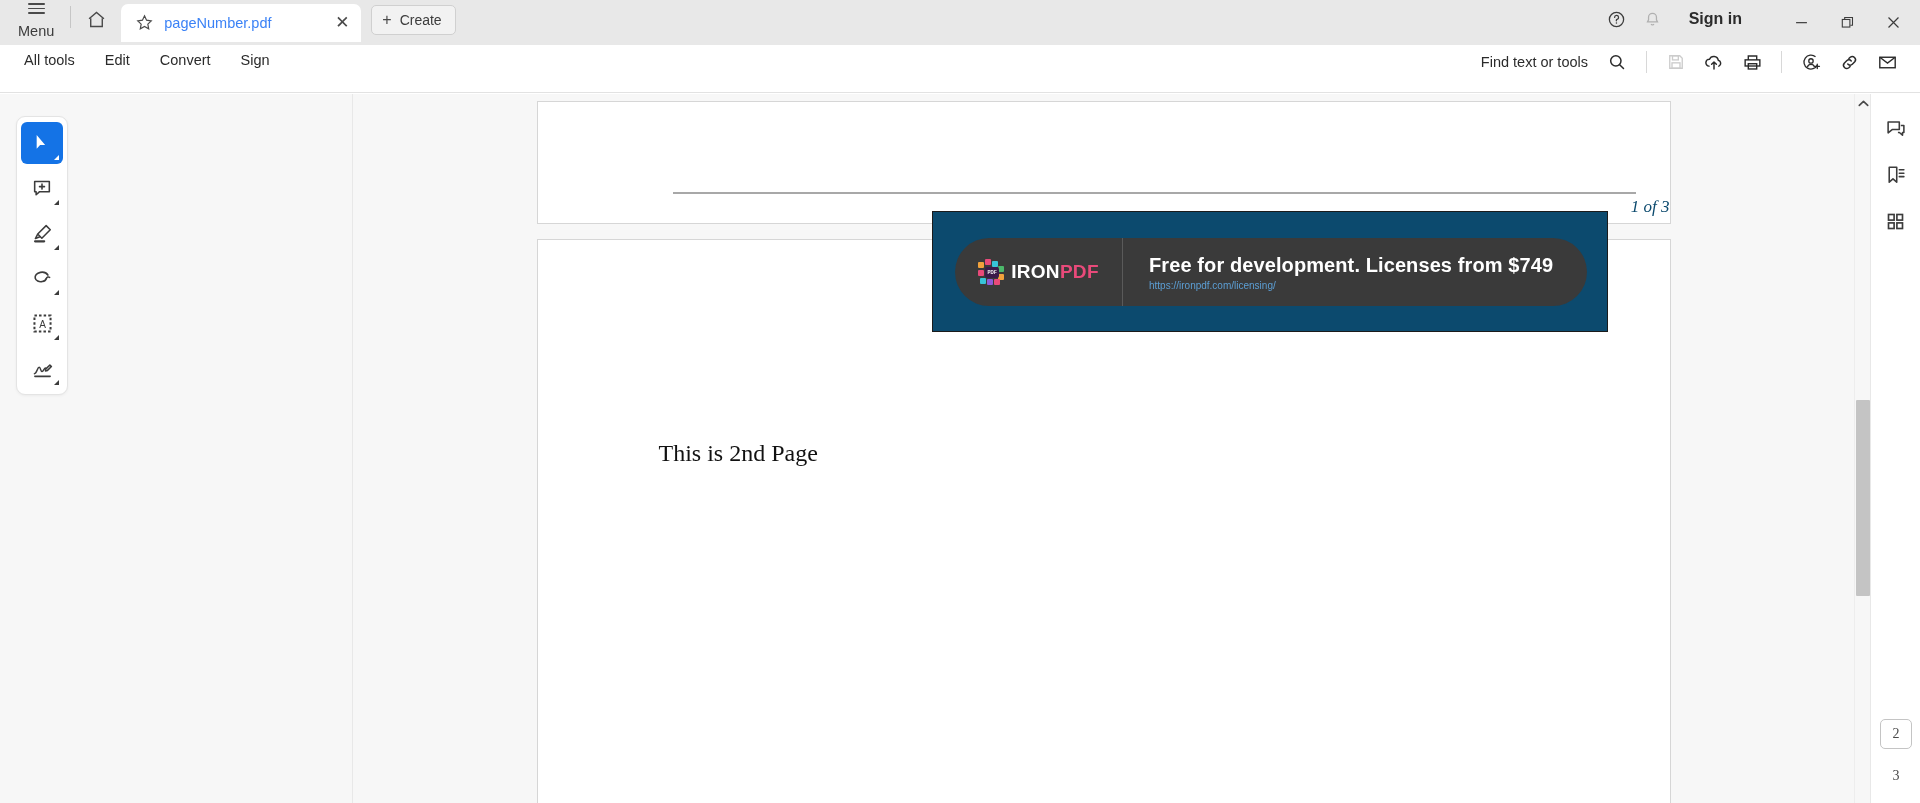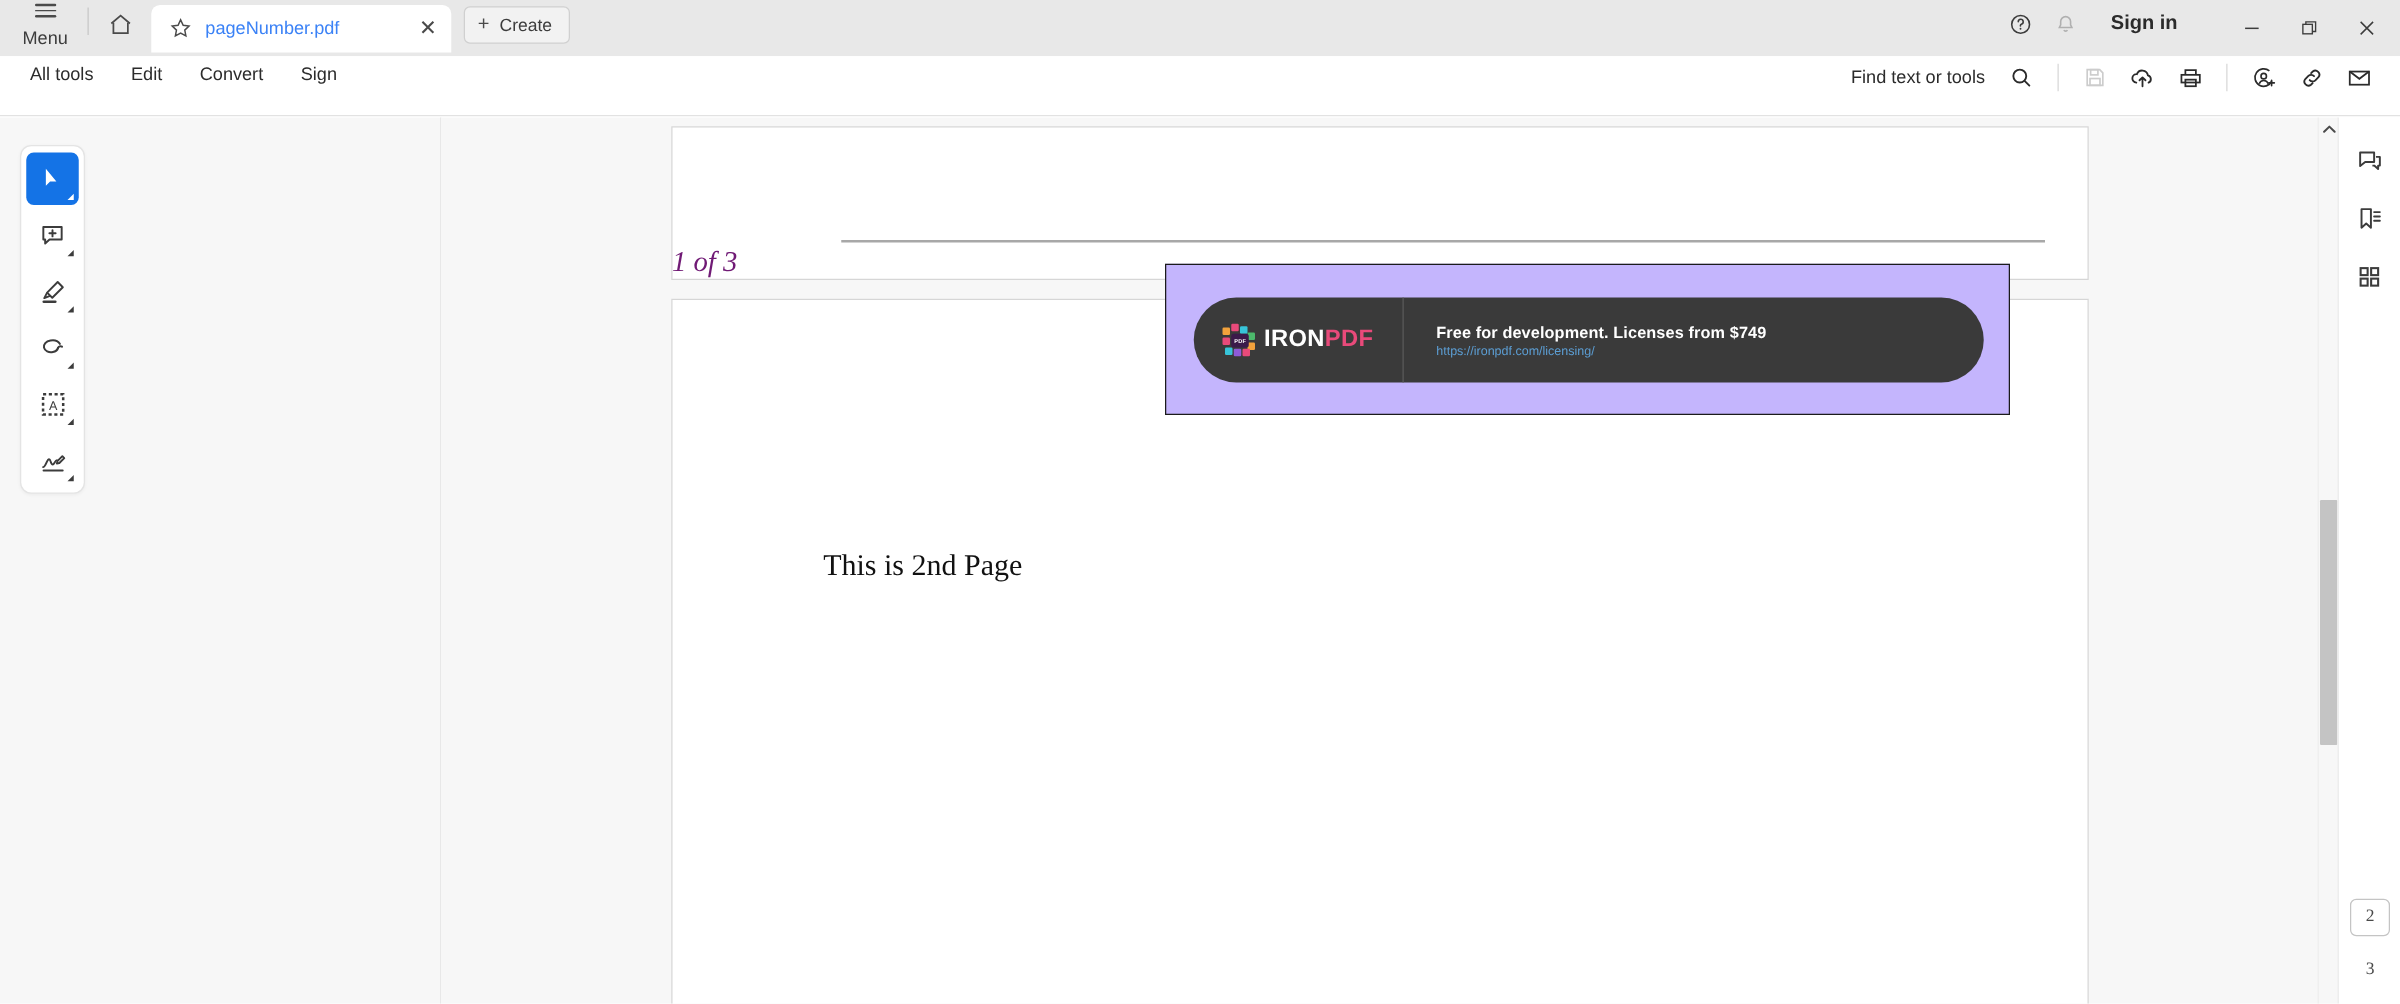--- a/index.html
+++ b/index.html
@@ -164,35 +164,35 @@
   }
   .page1 { top: 7px; height: 123px; }
   .page2 { top: 145px; height: 700px; }
 
   .page1-rule {
     position: absolute; left: 135px; right: 34px; top: 90px;
     height: 2px; background: #a8a8a8;
   }
   .page1-footer {
     position: absolute; left: 0; right: 0; top: 95px;
-    text-align: left;
+    text-align: right;
     font-family: "Liberation Serif", serif;
-    font-style: italic; font-size: 23px; color: #701a75;
+    font-style: italic; font-size: 17px; color: #0c4a6e;
   }
   .doc-text {
     position: absolute; left: 121px; top: 200px;
     font-family: "Liberation Serif", serif;
     font-size: 24px; color: #111;
   }
 
   
   .ironbanner {
     position: absolute; top: 117px; left: 579px;
     width: 676px; height: 121px;
-    background: #c4b5fd;
+    background: #0c4a6e;
     border: 1.5px solid #1b1b1b;
     overflow: hidden;
     z-index: 5;
   }
   .iron-pill {
     position: absolute; top: 26px; left: 22px;
     width: 632px; height: 68px;
     background: #3a3a3a;
     border-radius: 34px;
     display: flex; align-items: center;
@@ -212,21 +212,21 @@
     background: #3b1a4a;
     color: #fff; font-size: 4.5px; font-weight: bold;
     display: flex; align-items: center; justify-content: center;
     letter-spacing: .2px; z-index: 3;
   }
   .iron-word { font-size: 19px; font-weight: bold; letter-spacing: .3px; }
   .iron-word .w1 { color: #ffffff; }
   .iron-word .w2 { color: #e84a7a; }
   .iron-text { padding-left: 26px; }
   .iron-head {
-    font-size: 13px; font-weight: bold; color: #ffffff;
+    font-size: 20px; font-weight: bold; color: #ffffff;
     letter-spacing: .1px;
   }
   .iron-url {
     font-size: 10px; color: #5c9ed4; margin-top: 3px;
     cursor: pointer;
   }
 
   
   .vscroll {
     position: absolute; top: 94px; right: 50px; width: 16px; bottom: 0;

